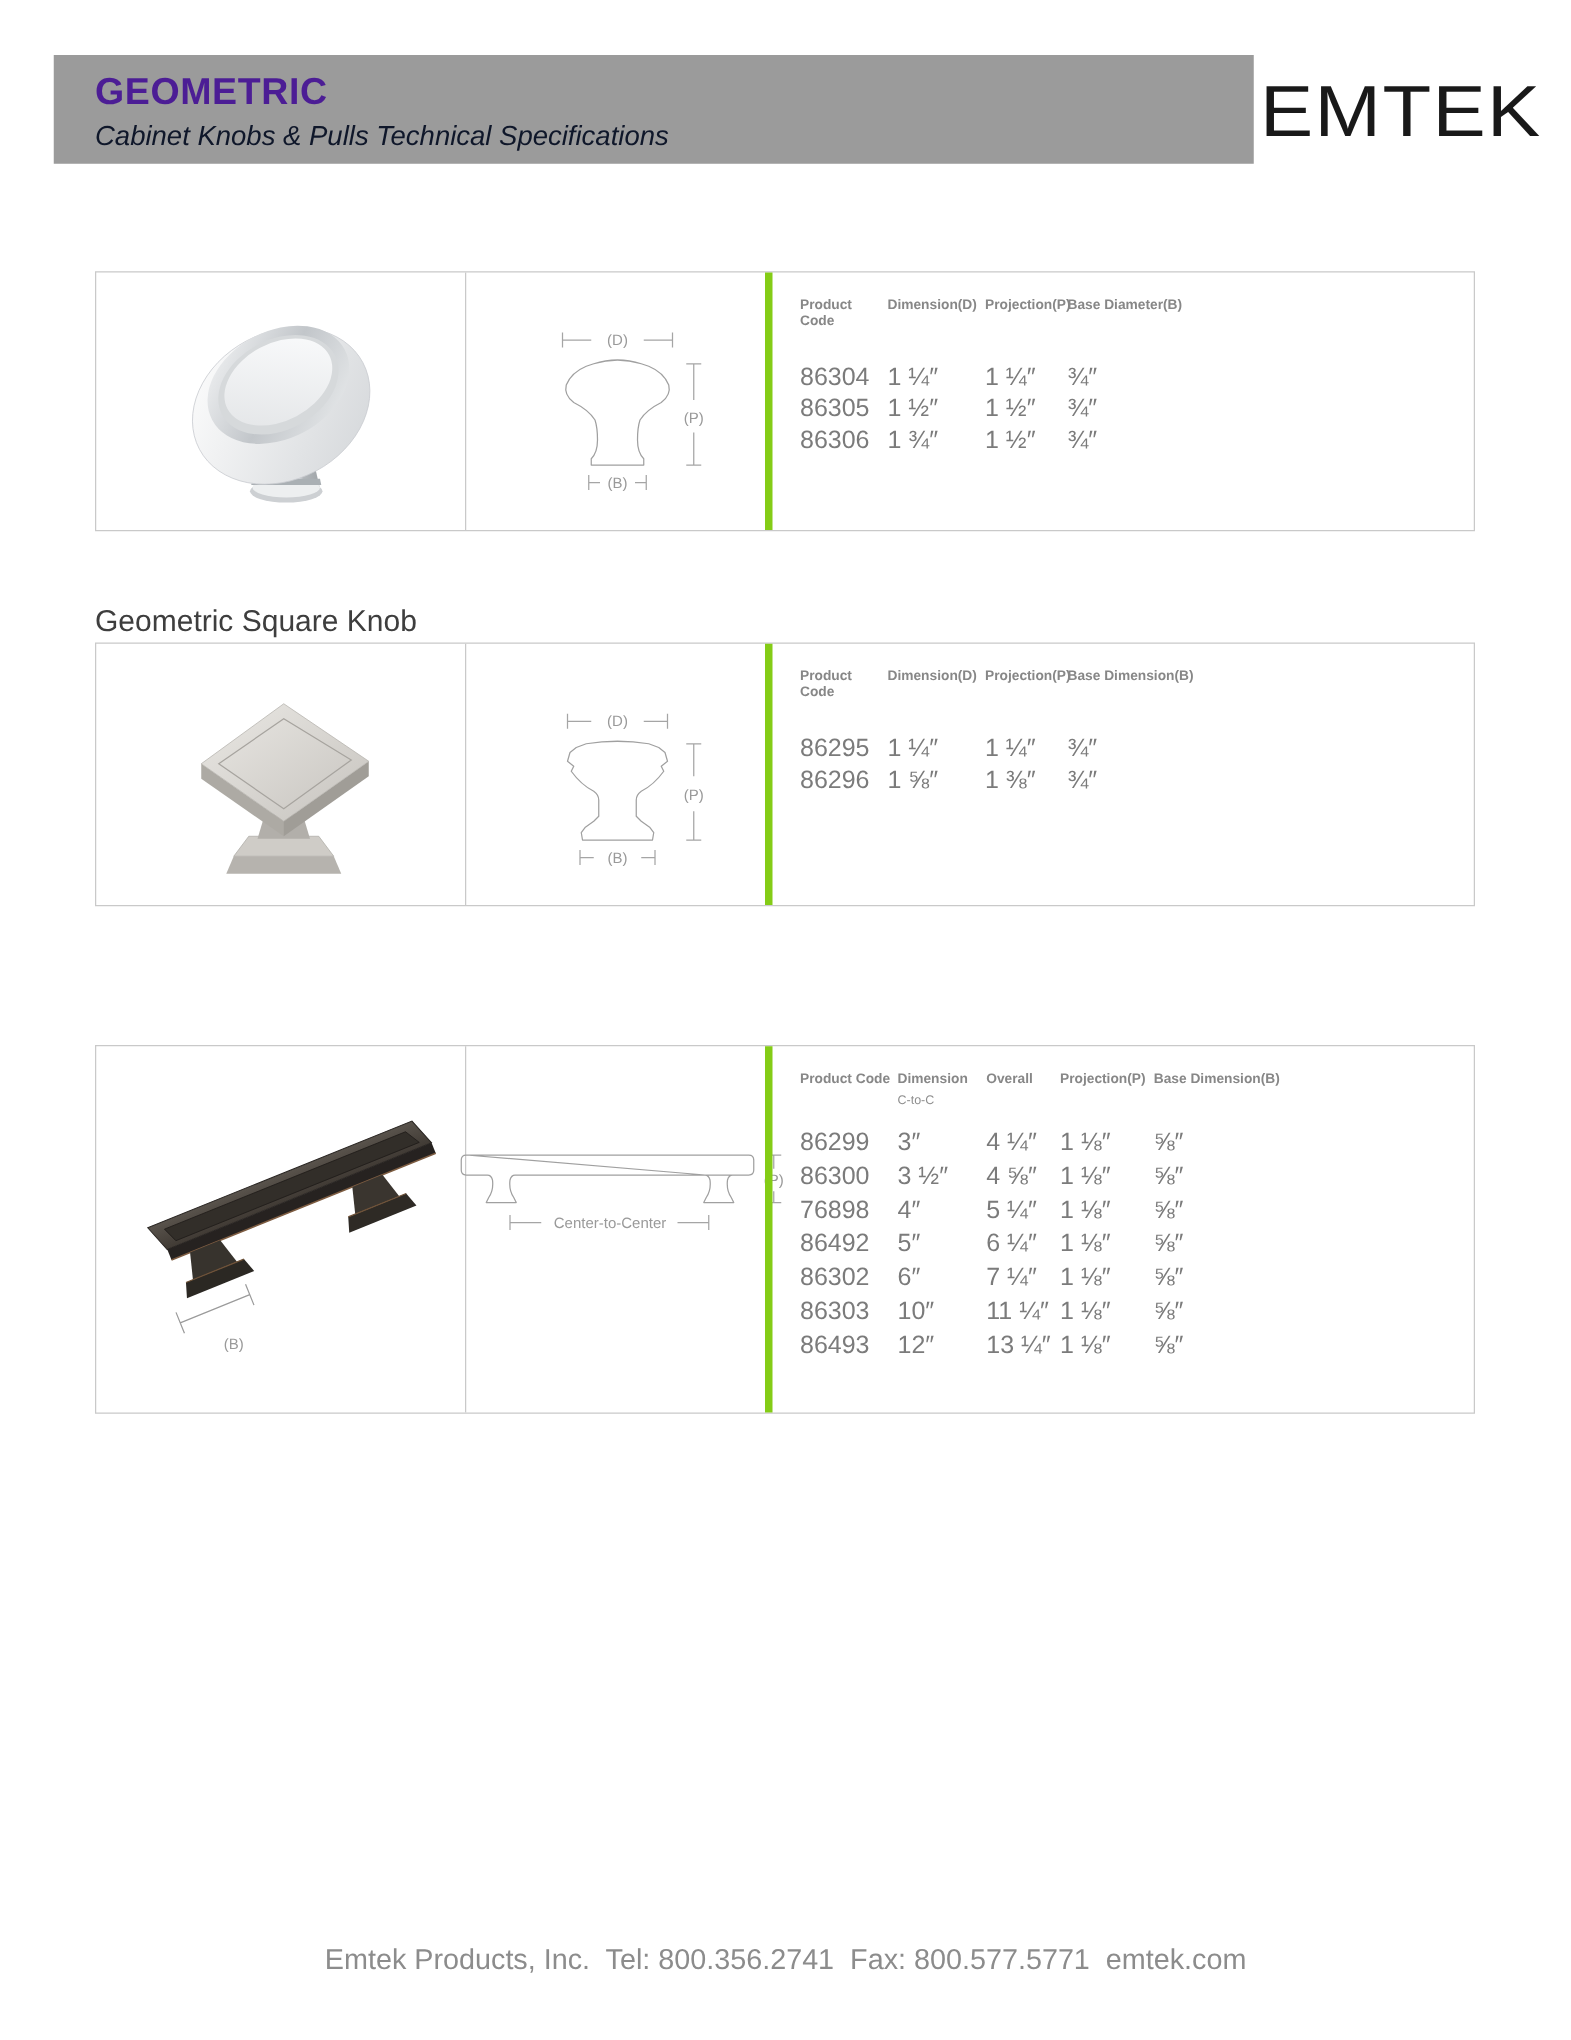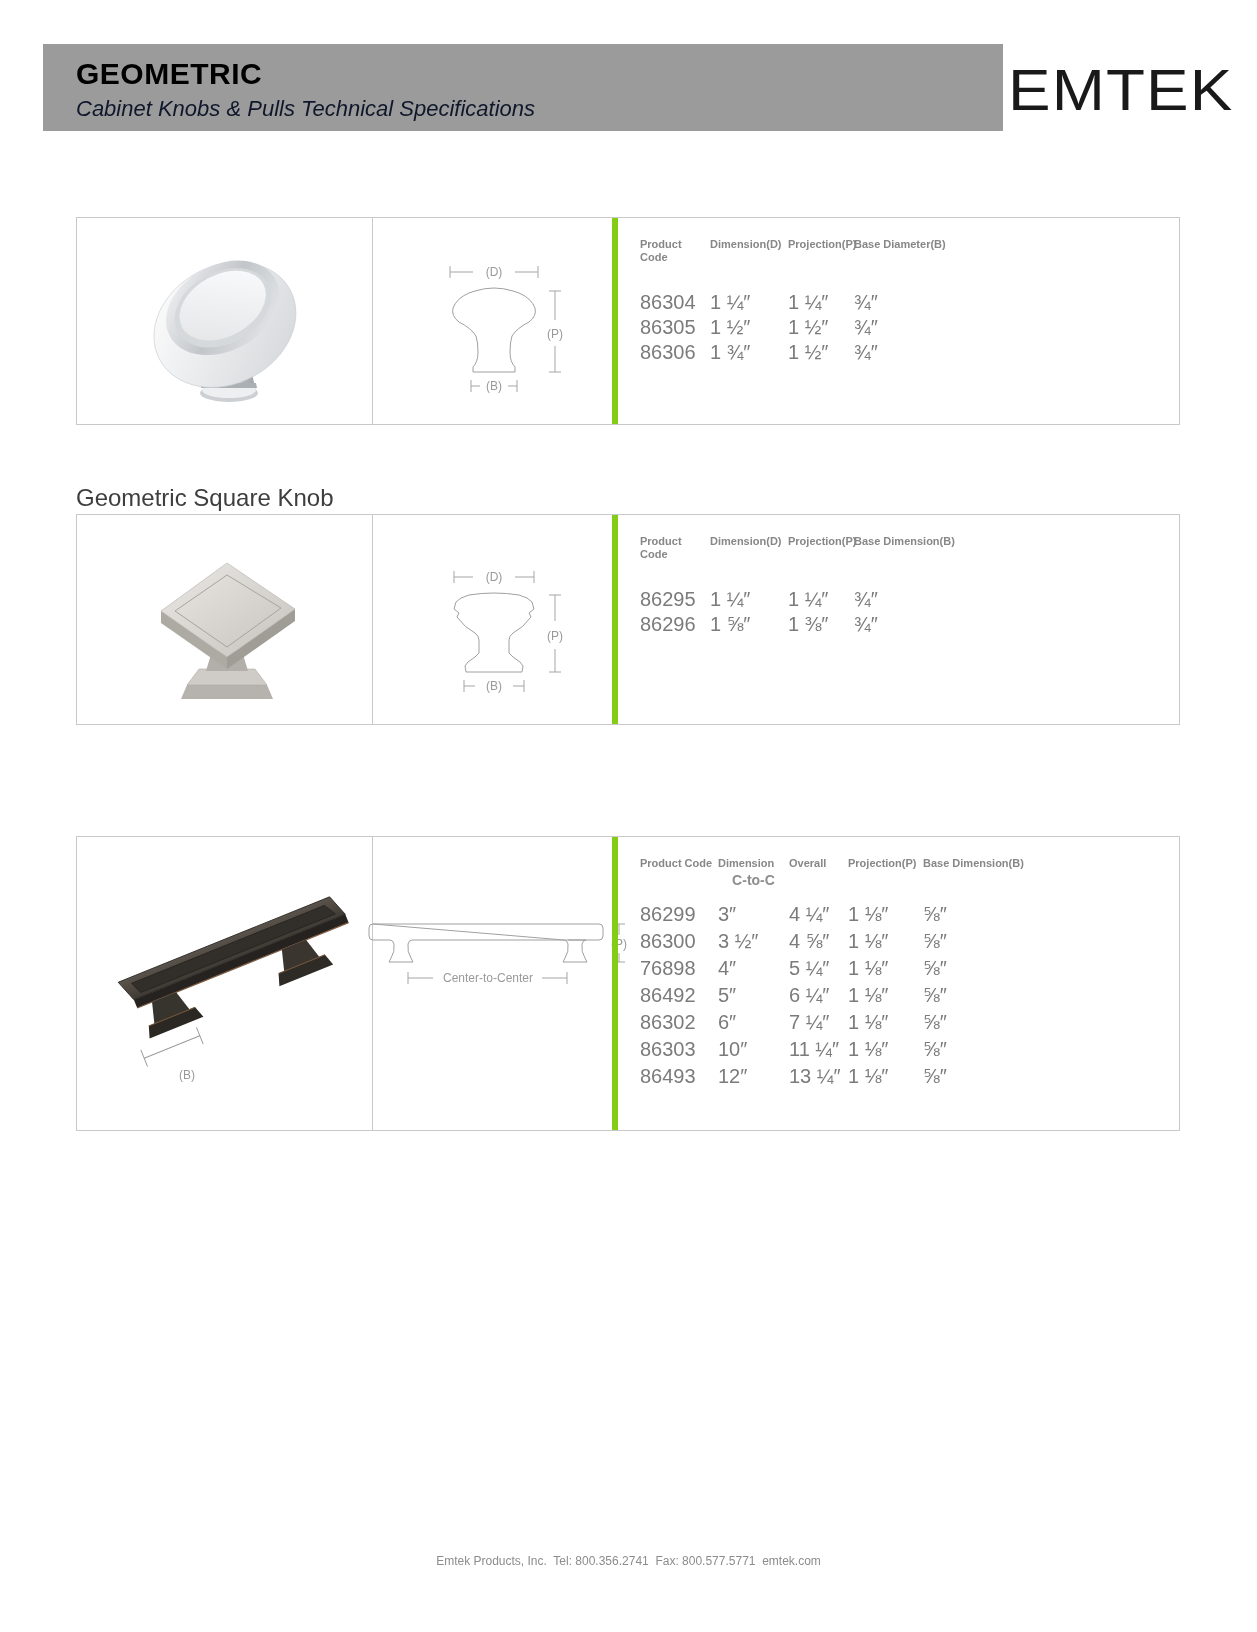--- a/index.html
+++ b/index.html
@@ -2,49 +2,49 @@
 <html><head>
 <meta charset="utf-8">
 <style>
   * { margin:0; padding:0; box-sizing:border-box; }
   html,body { background:#fff; }
   body { font-family:"Liberation Sans","DejaVu Sans",sans-serif; }
   .page { position:relative; width:1257px; height:1632px; background:#fff; overflow:hidden; }
 
   
   .header-bar { position:absolute; left:43px; top:44px; width:960px; height:87px; background:#9b9b9b; }
-  .header-title { position:absolute; left:33px; top:13px; font-size:30px; font-weight:bold; color:#000000; letter-spacing:.5px; }
+  .header-title { position:absolute; left:33px; top:13px; font-size:30px; font-weight:bold; color:#4c1d95; letter-spacing:.5px; }
   .header-sub { position:absolute; left:33px; top:52px; font-size:22px; font-weight:400; color:#0f172a;font-style:italic; }
   .brand { position:absolute; left:1008px; top:56px; font-size:58px; font-weight:400; color:#191919;
            letter-spacing:1px; transform:scaleX(1.1); transform-origin:left center; }
 
   
   .sec-title { position:absolute; left:76px; font-size:24px; font-weight:400; color:#3e3e3e; }
   .spec-box { position:absolute; left:76px; width:1104px; border:1px solid #c9c9c9; background:#fff; }
   .col-photo { position:absolute; left:0; top:0; width:295px; height:100%; }
   .col-diagram { position:absolute; left:295px; top:0; width:240px; height:100%; border-left:1px solid #c9c9c9; }
   .col-table { position:absolute; left:535px; top:0; right:0; height:100%; border-left:6px solid #84cc16; padding:20px 10px 0 22px; }
   .col-photo svg, .col-diagram svg { position:absolute; }
 
   
   .thead { display:grid; font-size:11px; font-weight:700; color:#878787; line-height:13px; }
   .thead-a { grid-template-columns:70px 78px 66px 1fr; margin-bottom:26px; }
   .thead-c { grid-template-columns:78px 71px 59px 75px 1fr; margin-bottom:14px; }
-  .thead .sub { font-weight:700; font-size:14px; color:#8d8d8d; margin-top:4px;text-align:center; }
+  .thead .sub { font-weight:400; font-size:10px; color:#8d8d8d; margin-top:4px; }
   .trow { display:grid; font-size:20px; color:#7b7b7b; }
   .rows-a .trow { grid-template-columns:70px 78px 66px 1fr; line-height:25px; }
   .rows-c .trow { grid-template-columns:78px 71px 59px 75px 1fr; line-height:27px; }
 
   
   .dim-line { stroke:#a5a5a5; stroke-width:1; fill:none; }
   .outline { stroke:#a0a0a0; stroke-width:1; fill:none; stroke-linejoin:round; }
   .dim-text { font-size:12px; fill:#9a9a9a; }
 
   .footer { position:absolute; top:1554px; left:0; width:100%; text-align:center;
-            font-size:12px; color:#8c8c8c; white-space:pre; }
+            font-size:23px; color:#8c8c8c; white-space:pre; }
 </style>
 </head>
 <body>
 
 <div class="page">
 
   <div class="header-bar">
     <div class="header-title">GEOMETRIC</div>
     <div class="header-sub">Cabinet Knobs &amp; Pulls Technical Specifications</div>
   </div>

